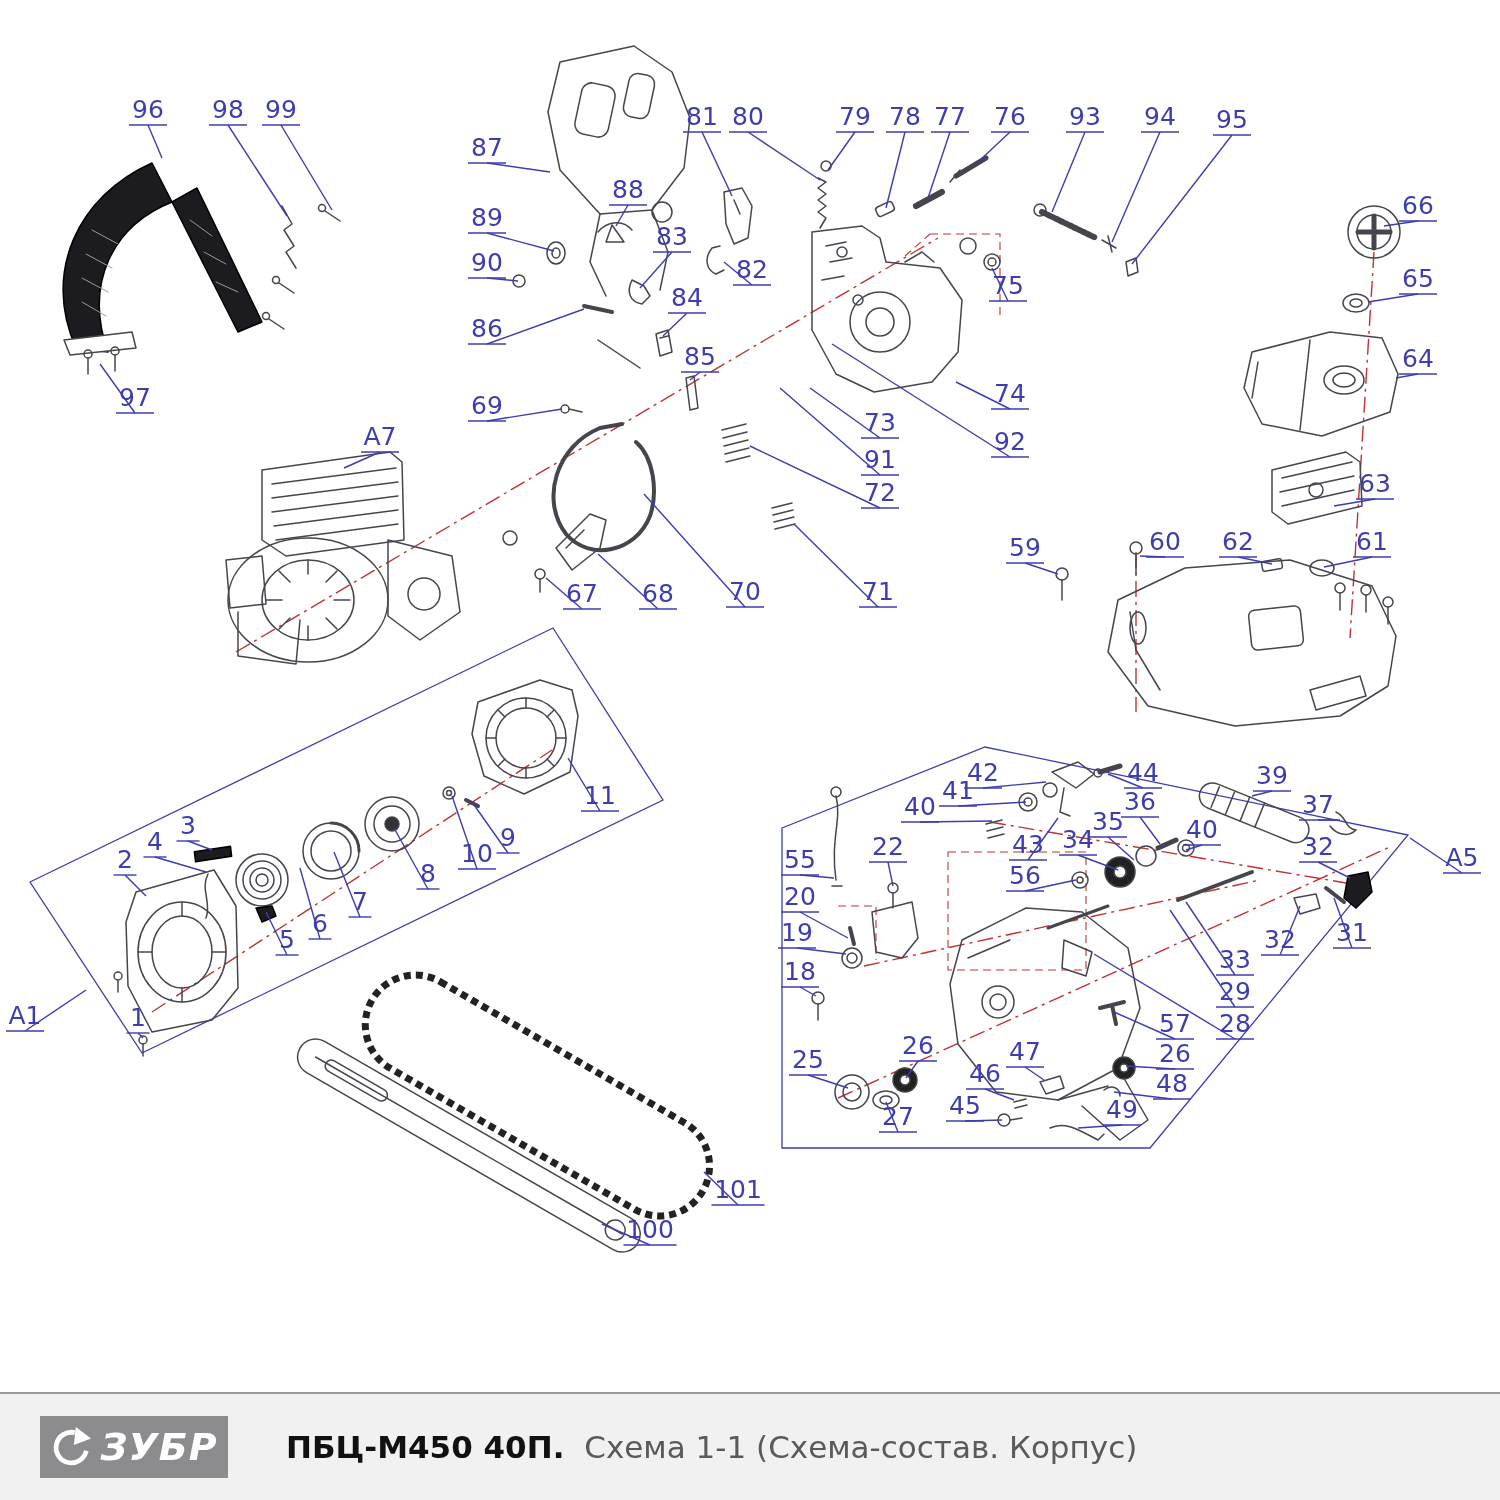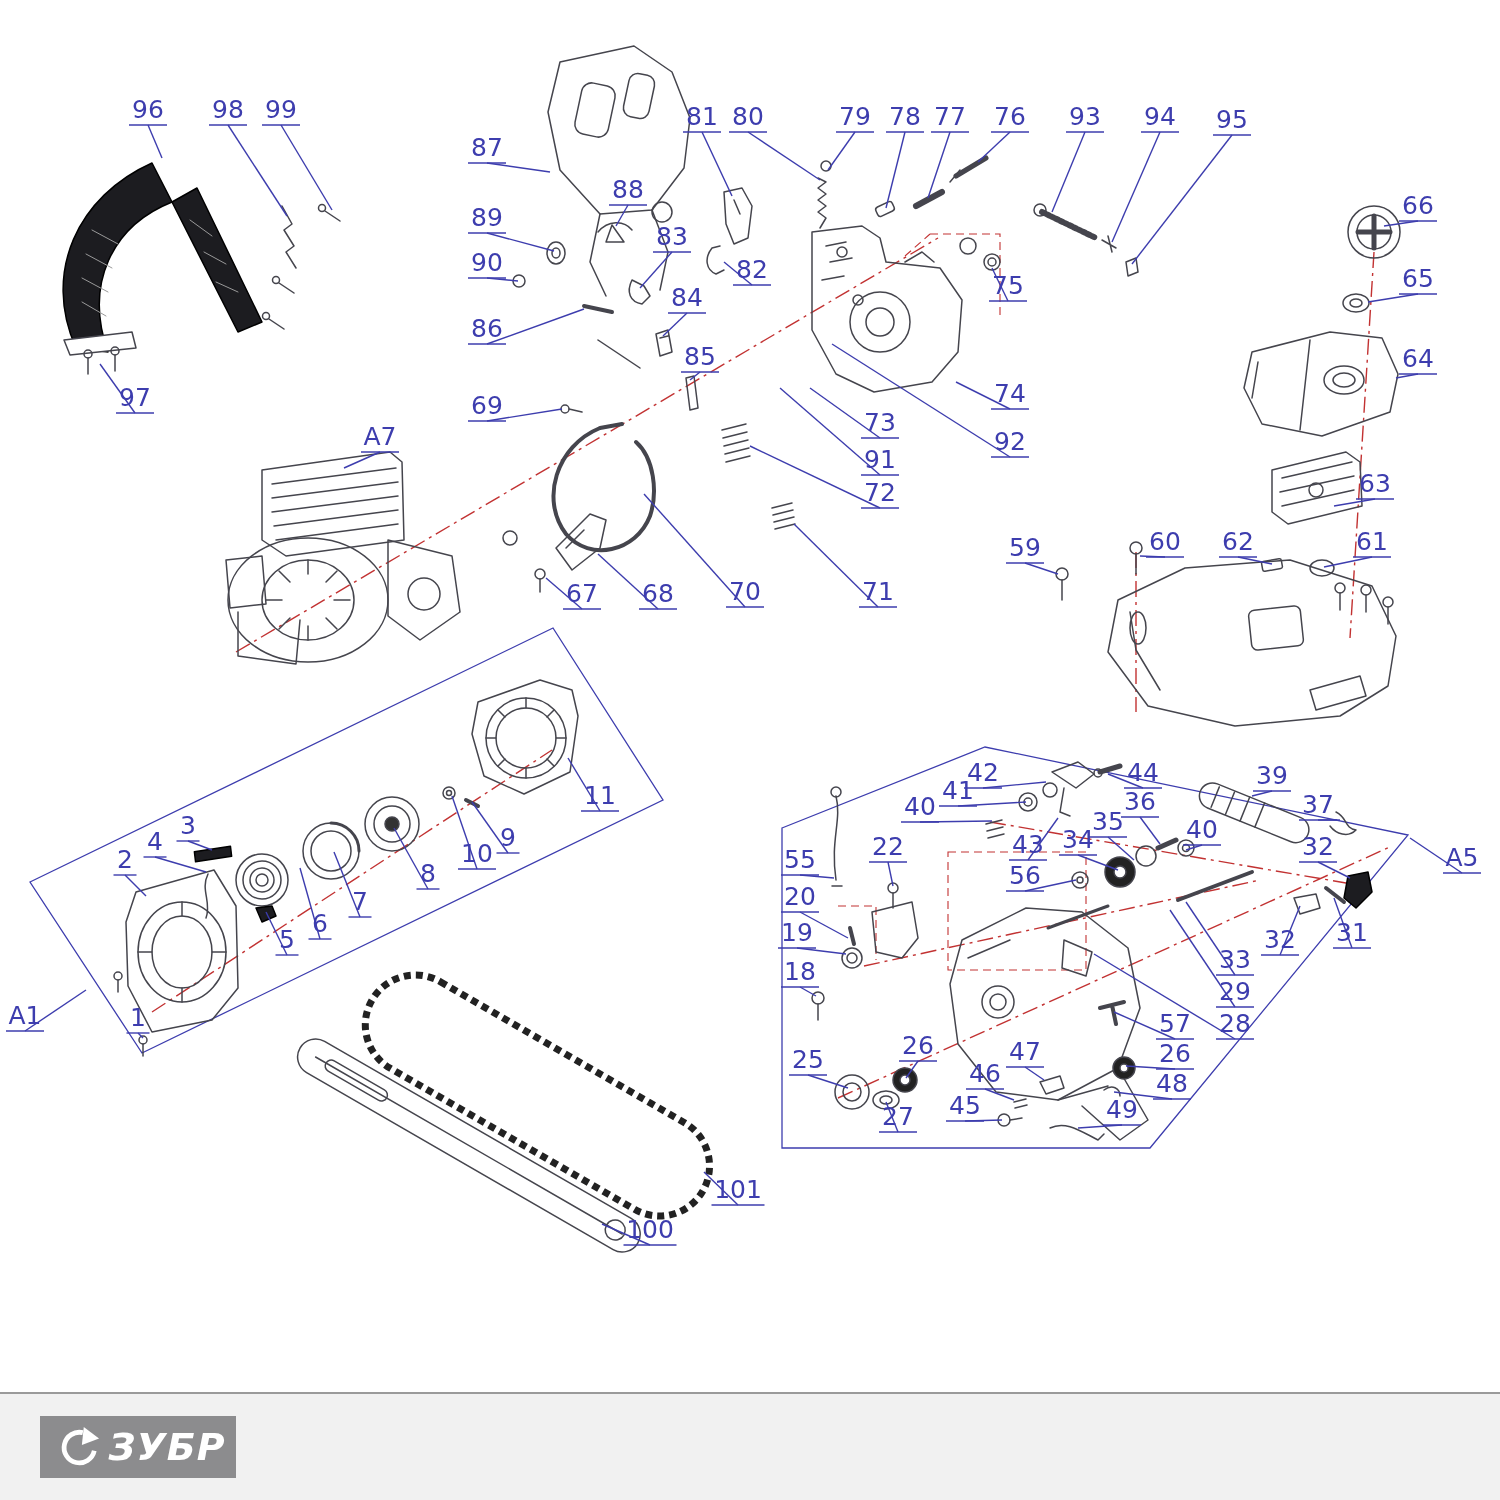--- a/index.html
+++ b/index.html
@@ -14,21 +14,21 @@
   .axis{stroke:var(--axis,#c23232);fill:none;stroke-width:1.4;stroke-dasharray:16 5 3 5;}
   .construct{stroke:var(--axis,#c23232);fill:none;stroke-width:1.1;stroke-dasharray:8 5;}
   .dark{fill:#1c1c20;stroke:#000;}
   .footer{
     position:absolute;left:0;top:1392px;width:1500px;height:108px;
     background:var(--footer-bg,#f1f1f1);border-top:2px solid #9a9a9a;
     display:flex;align-items:center;box-sizing:border-box;
   }
   .logo{
     margin-left:40px;width:188px;height:62px;background:var(--logo-bg,#8c8c8e);
-    display:flex;align-items:center;justify-content:center;gap:8px;padding-left:8px;
+    display:flex;align-items:center;justify-content:center;gap:8px;
   }
   .brand{
     color:#fff;font-weight:bold;font-style:italic;font-size:38px;letter-spacing:1px;
   }
   .titleblock{margin-left:58px;font-size:31px;white-space:nowrap;}
   .model{font-weight:bold;color:#111;}
   .subtitle{color:#5a5a5a;margin-left:10px;}
 </style>
 </head>
 <body>
@@ -759,13 +759,17 @@
 </div>
 
 <div class="footer">
   <div class="logo">
     <svg width="42" height="42" viewBox="0 0 44 44">
       <path d="M26,7 A16,16 0 1,0 38,26" fill="none" stroke="#fff" stroke-width="5"></path>
       <polygon points="27,1 43,13 25,20" fill="#fff"></polygon>
     </svg>
     <span class="brand">ЗУБР</span>
   </div>
+  <div class="titleblock">
+    <span class="model">ПБЦ-М450 40П.</span>
+    <span class="subtitle">Схема 1-1 (Схема-состав. Корпус)</span>
+  </div>
 </div>
 
 </body></html>

